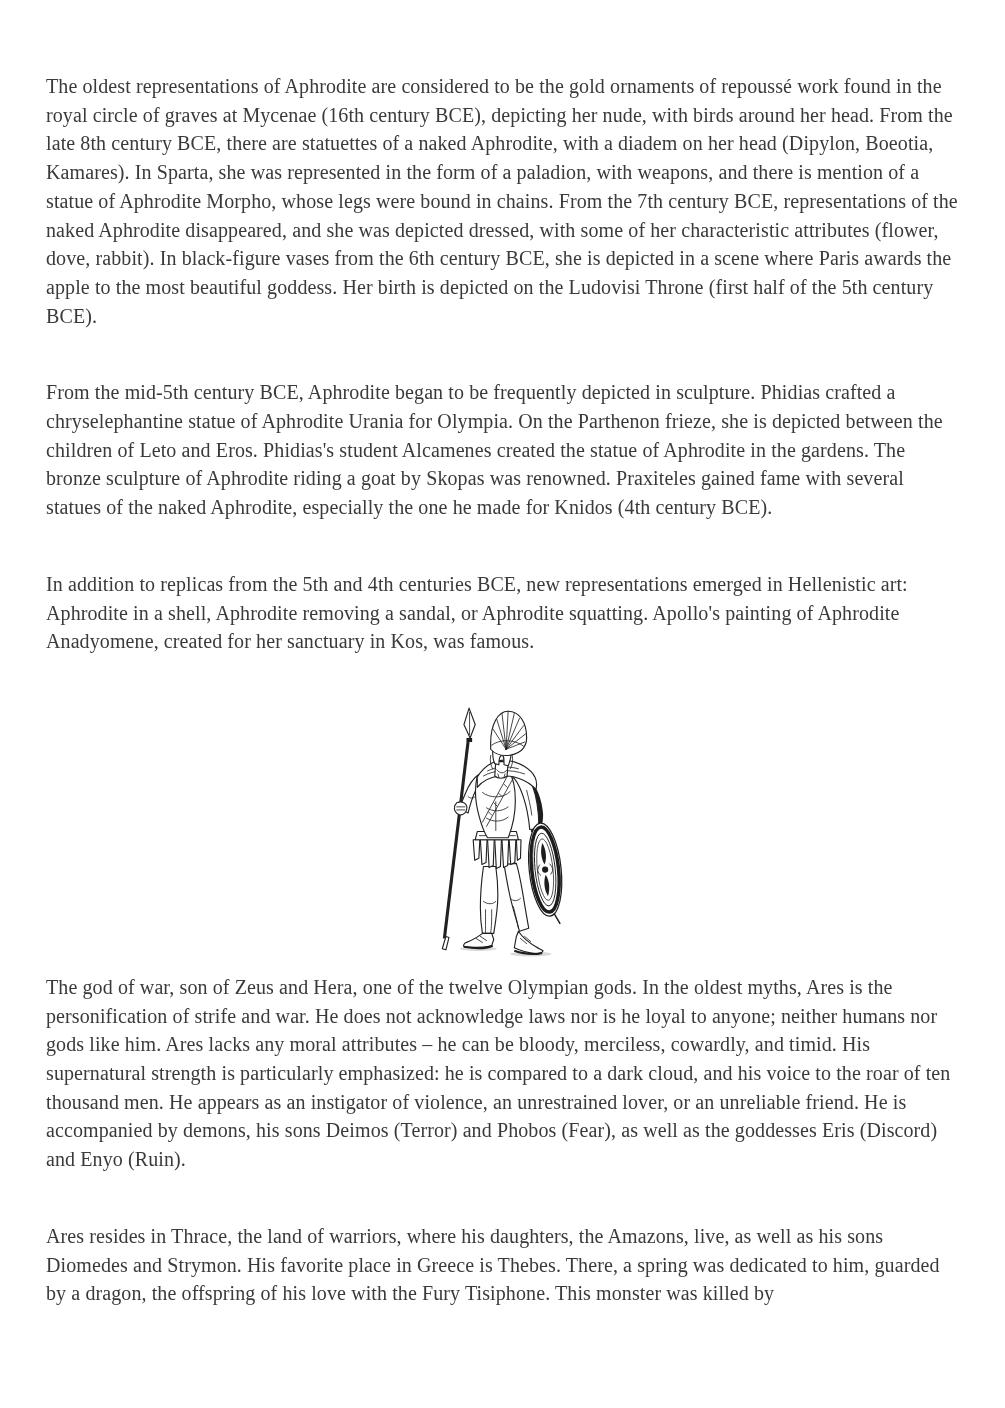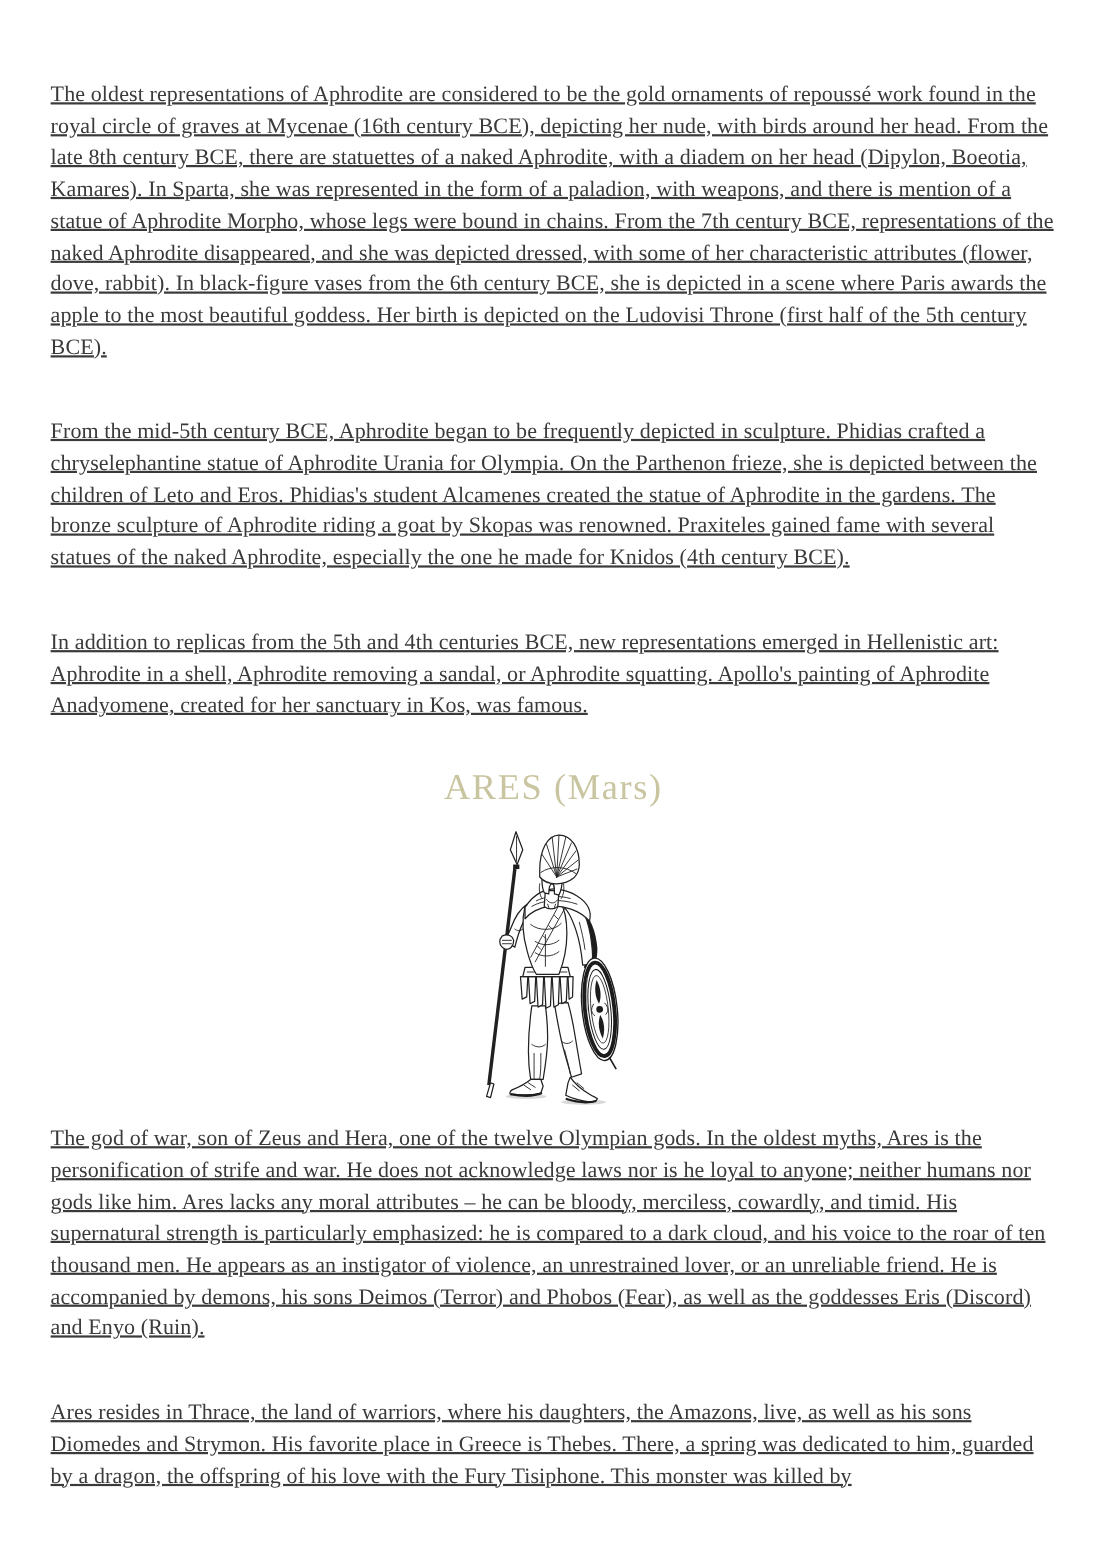--- a/index.html
+++ b/index.html
@@ -14,21 +14,20 @@
     color: var(--text, #3a3a3a);
     font-family: "Liberation Serif", "DejaVu Serif", serif;
     font-size: 20px;
     line-height: 28.7px;
     overflow: hidden;
   }
   .page p {
     margin: 0 0 48px 0;
     text-align: left;
     letter-spacing: 0.1px;
-    text-decoration: underline;
   }
   .ares-heading {
     font-family: "Liberation Serif", "DejaVu Serif", serif;
     font-size: 33px;
     line-height: 1.1;
     font-weight: 400;
     color: var(--heading, #c9c5a0);
     text-align: center;
     letter-spacing: 1.5px;
     margin: -6px 0 18px 0;
@@ -47,21 +46,20 @@
 <body>
 
 <main class="page">
 
   <section>
     <p>The oldest representations of Aphrodite are considered to be the gold ornaments of repoussé work found in the royal circle of graves at Mycenae (16th century BCE), depicting her nude, with birds around her head. From the late 8th century BCE, there are statuettes of a naked Aphrodite, with a diadem on her head (Dipylon, Boeotia, Kamares). In Sparta, she was represented in the form of a paladion, with weapons, and there is mention of a statue of Aphrodite Morpho, whose legs were bound in chains. From the 7th century BCE, representations of the naked Aphrodite disappeared, and she was depicted dressed, with some of her characteristic attributes (flower, dove, rabbit). In black-figure vases from the 6th century BCE, she is depicted in a scene where Paris awards the apple to the most beautiful goddess. Her birth is depicted on the Ludovisi Throne (first half of the 5th century BCE).</p>
     <p>From the mid-5th century BCE, Aphrodite began to be frequently depicted in sculpture. Phidias crafted a chryselephantine statue of Aphrodite Urania for Olympia. On the Parthenon frieze, she is depicted between the children of Leto and Eros. Phidias's student Alcamenes created the statue of Aphrodite in the gardens. The bronze sculpture of Aphrodite riding a goat by Skopas was renowned. Praxiteles gained fame with several statues of the naked Aphrodite, especially the one he made for Knidos (4th century BCE).</p>
     <p>In addition to replicas from the 5th and 4th centuries BCE, new representations emerged in Hellenistic art: Aphrodite in a shell, Aphrodite removing a sandal, or Aphrodite squatting. Apollo's painting of Aphrodite Anadyomene, created for her sanctuary in Kos, was famous.</p>
   </section>
 
-  <h2 class="ares-heading">ARES (Mars)</h2>
 
   <figure class="ares-figure" role="img" aria-label="Black and white ink drawing of Ares as a Greek hoplite warrior: crested helmet, muscle cuirass with baldric, pteruges skirt, greaves and sandals, holding a tall spear in his right hand and a round shield low at his left side.">
     <svg width="134" height="253" viewBox="0 0 130 246" xmlns="http://www.w3.org/2000/svg">
 
       <ellipse cx="41" cy="238" rx="18" ry="2.2" fill="#d9d9d9"></ellipse>
       <ellipse cx="92" cy="243" rx="20" ry="2.4" fill="#d9d9d9"></ellipse>
 
       <path class="ink" d="M32,4 L38,20 L33,33 L27,20 Z"></path>
       <line class="ink-line" x1="32.5" y1="8" x2="32.5" y2="30"></line>
       <rect x="29.5" y="33" width="5.5" height="4" class="ink-dark"></rect>

